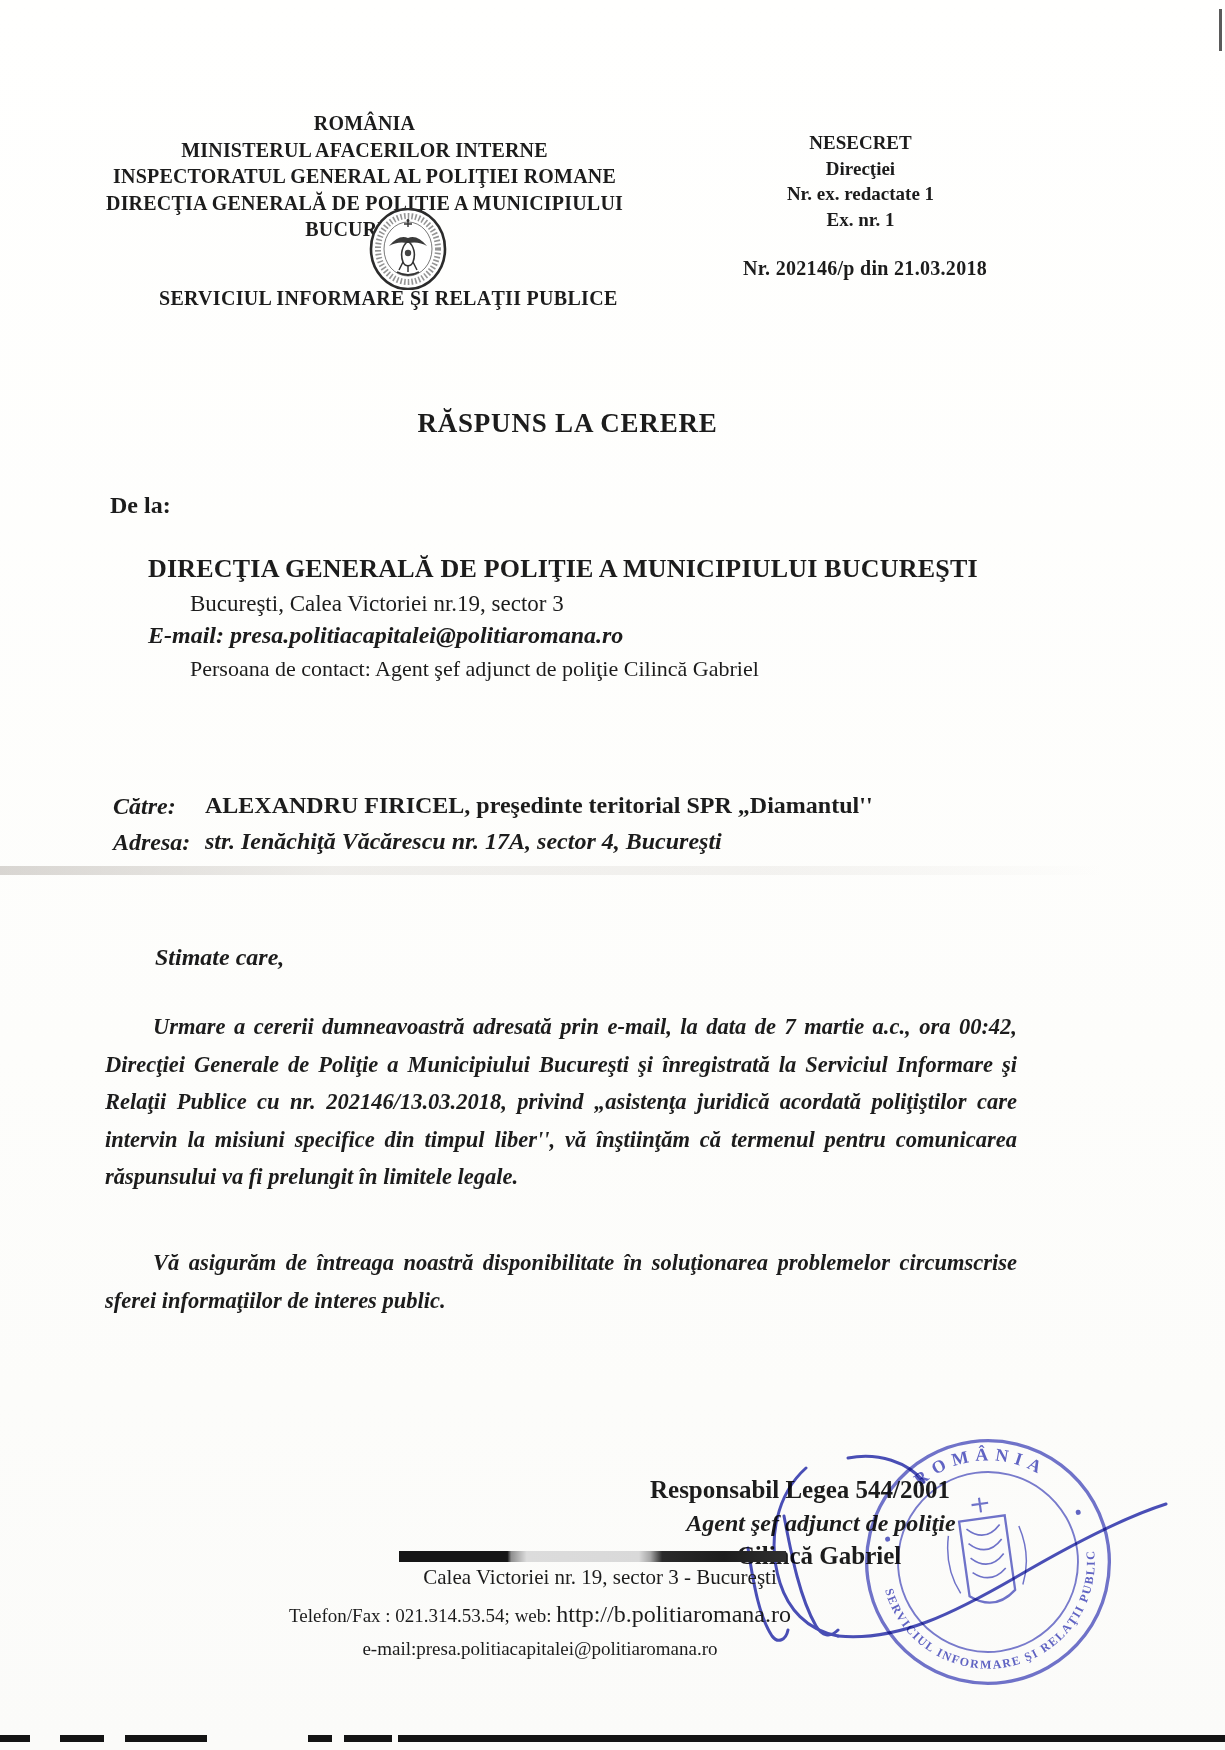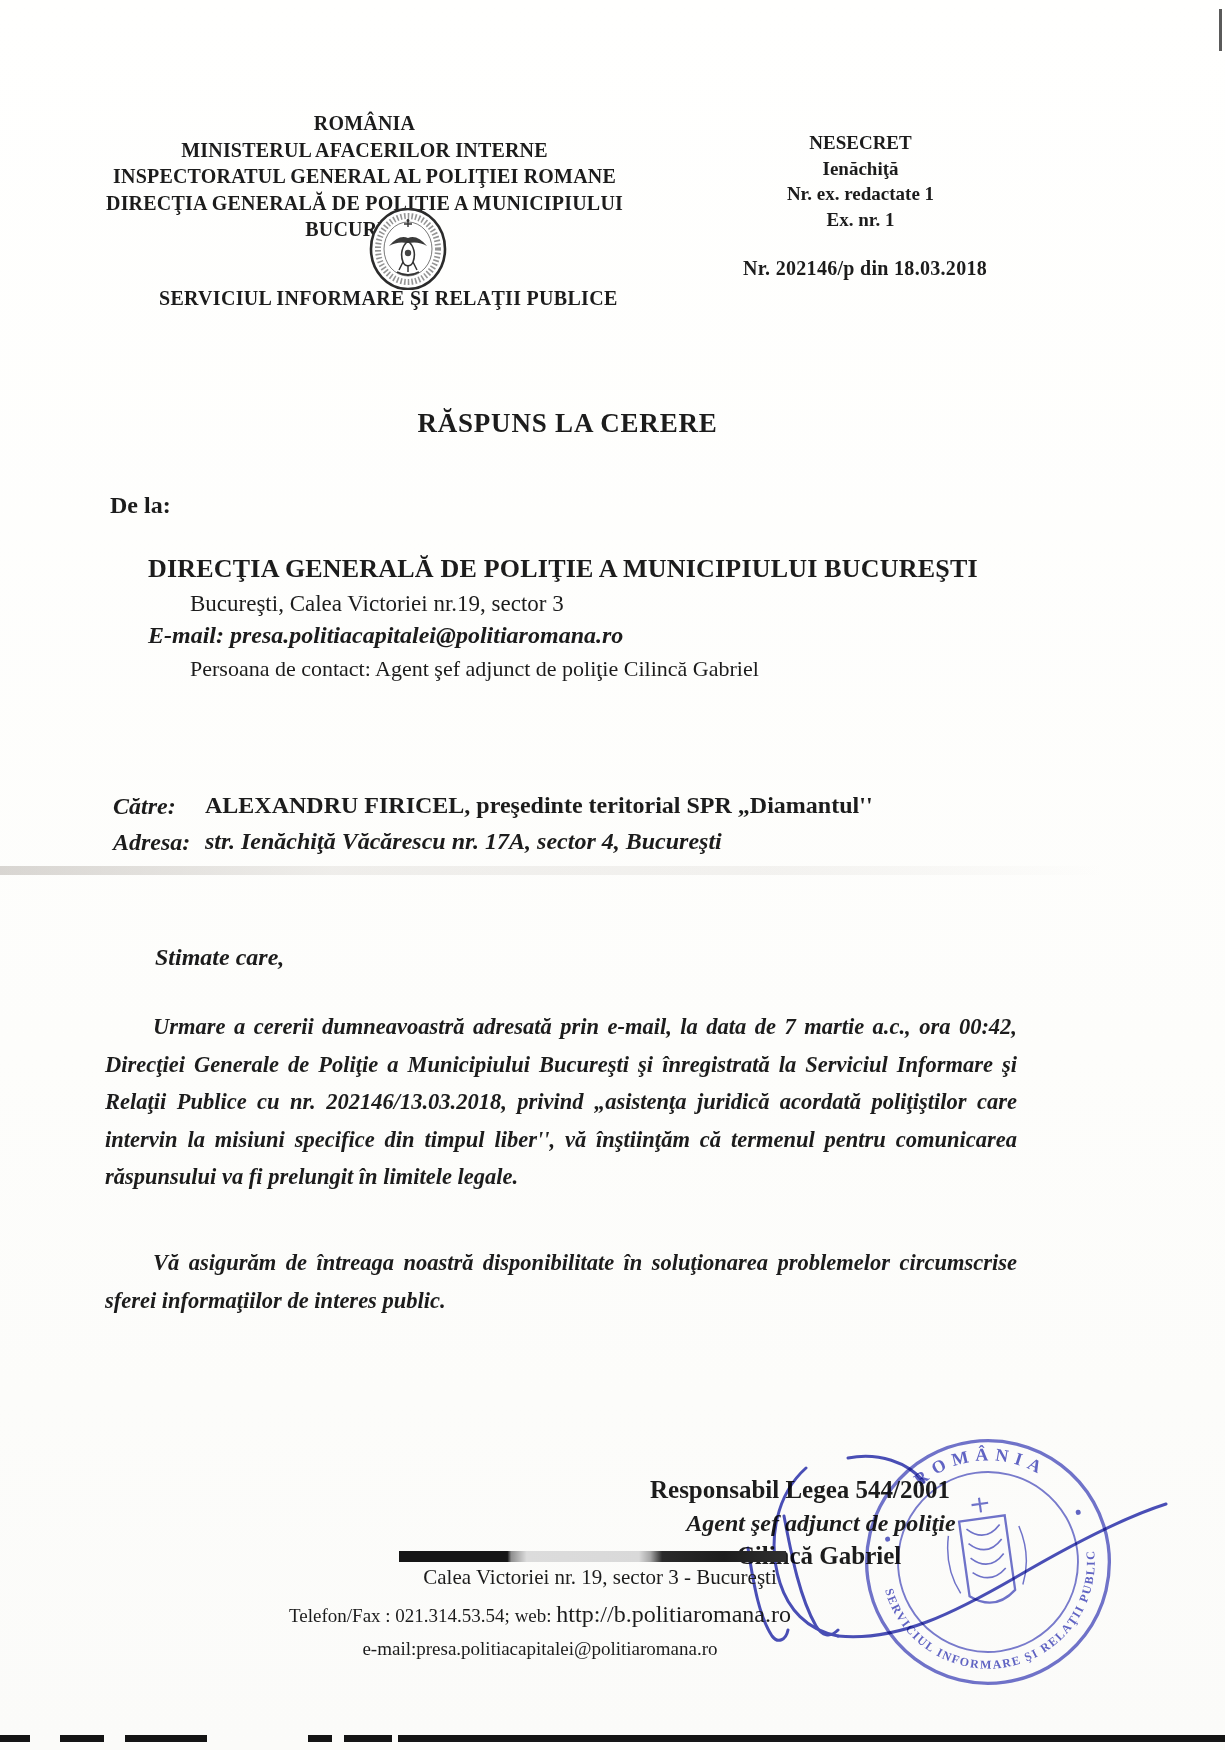--- a/index.html
+++ b/index.html
@@ -93,26 +93,26 @@
     <path d="M35,16 L43,16 M39,13 L39,19" stroke="#333" stroke-width="1.4" fill="none"></path>
     <path d="M20,38 Q30,26 39,30 Q48,26 58,38 Q50,33 39,35 Q28,33 20,38 Z" fill="#3a3a3a"></path>
     <path d="M39,33 C33,38 31,46 34,54 C36,59 42,59 44,54 C47,46 45,38 39,33 Z" fill="none" stroke="#333" stroke-width="1.6"></path>
     <path d="M34,54 L30,62 M44,54 L48,62 M39,57 L39,64" stroke="#333" stroke-width="1.5"></path>
     <path d="M28,64 Q39,70 50,64" stroke="#333" stroke-width="1.8" fill="none"></path>
     <circle cx="39" cy="45" r="3.2" fill="#444"></circle>
   </svg>
 
   <div class="abs hdr-right">
     <div>NESECRET</div>
-    <div>Ienăchiţă</div>
+    <div>Direcţiei</div>
     <div>Nr. ex. redactate 1</div>
     <div>Ex. nr. 1</div>
   </div>
 
-  <div class="abs reg-number">Nr. 202146/p din 18.03.2018</div>
+  <div class="abs reg-number">Nr. 202146/p din 21.03.2018</div>
 
   <div class="abs service-line">SERVICIUL INFORMARE ŞI RELAŢII PUBLICE</div>
 
   <div class="abs doc-title">RĂSPUNS LA CERERE</div>
 
   <div class="abs from-label">De la:</div>
   <div class="abs from-org">DIRECŢIA GENERALĂ DE POLIŢIE A MUNICIPIULUI BUCUREŞTI</div>
   <div class="abs from-addr">Bucureşti, Calea Victoriei nr.19, sector 3</div>
   <div class="abs from-email">
     <span>E-mail:</span>

